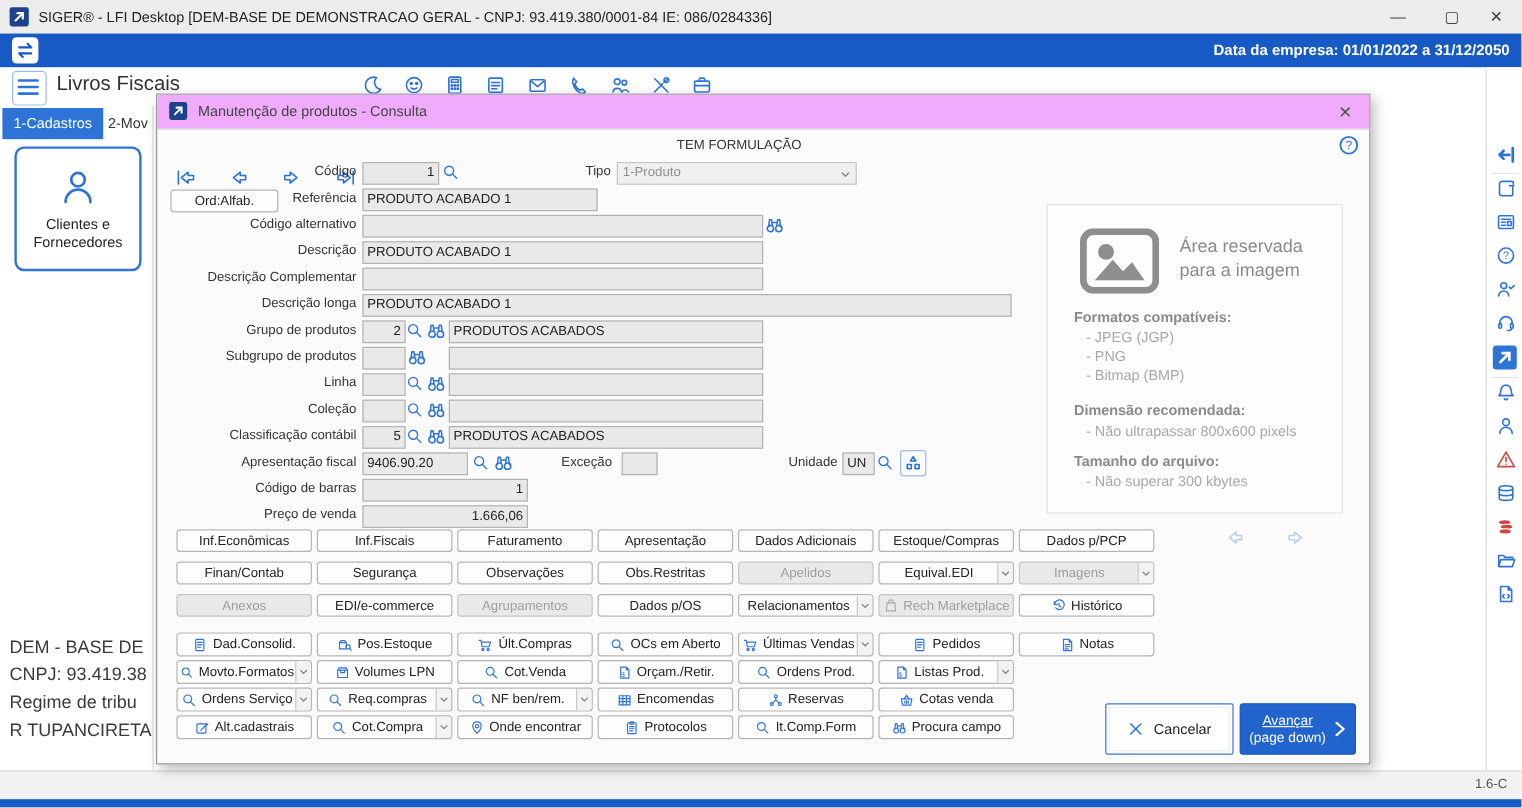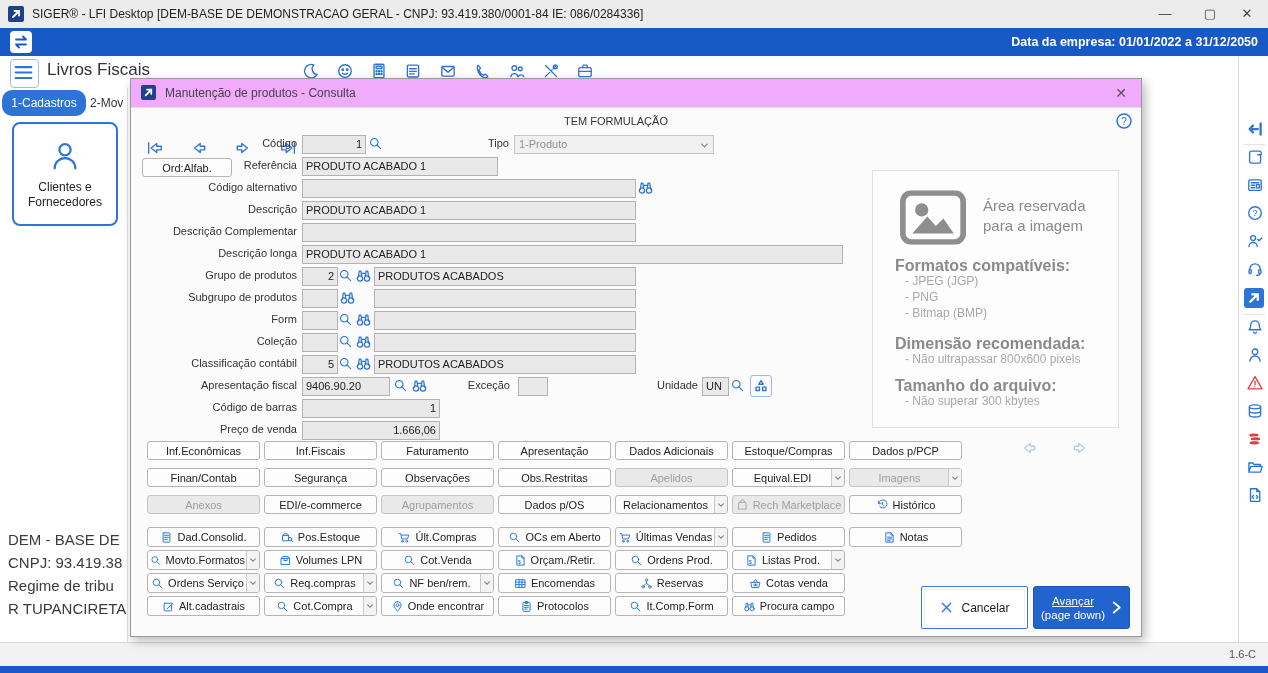--- a/index.html
+++ b/index.html
@@ -15,21 +15,21 @@
   .winbtn{width:30px;height:22px;top:3px;text-align:center;line-height:22px;font-size:13px;color:#444;}
   .applogo-sm{width:16px;height:16px;background:#1D4289;border-radius:2px;}
   .companybar{left:0;top:28px;width:1268px;height:28px;background:#1759C5;}
   .companybar .ctext{left:40px;top:7px;font-size:12.5px;font-weight:bold;color:#fff;}
   .companybar .cdate{right:10px;top:7px;font-size:12.5px;font-weight:bold;color:#fff;}
   .syncbox{left:10px;top:3px;width:22px;height:22px;background:#fff;border-radius:4px;}
 
   
   .topbar-title{left:47px;top:60px;font-size:17px;color:#333;}
   .hamburger{left:10px;top:59px;width:27px;height:27px;border:1px solid #9DBBE8;border-radius:4px;}
-  .tab{top:90px;height:26px;font-size:12px;line-height:26px;text-align:center;border-radius:10px;}
+  .tab{top:90px;height:26px;font-size:12px;line-height:26px;text-align:center;}
   .tab.sel{left:2px;width:84px;background:#2E74D6;color:#fff;}
   .tab.idle{left:90px;width:60px;color:#333;text-align:left;}
   .shortcut-card{left:12px;top:122px;width:102px;height:100px;border:2px solid #2E74D6;border-radius:8px;
                  display:flex;flex-direction:column;align-items:center;justify-content:center;gap:6px;}
   .shortcut-card .sclabel{font-size:12px;color:#222;text-align:center;line-height:15px;width:92px;}
   .vdivider{left:127px;top:88px;width:1px;height:554px;background:#E2E2E2;}
   .company-info{left:8px;top:528px;font-size:15px;color:#3A3A3A;line-height:23px;white-space:nowrap;}
   .rstrip{left:1238px;top:56px;width:30px;height:586px;border-left:1px solid #DCDCDC;background:#fff;}
   .rsep{left:1242px;width:22px;height:1px;background:#E4E4E4;}
   .applogo-strip{width:20px;height:20px;background:#2E74D6;border-radius:3px;}
@@ -49,21 +49,21 @@
   .finput{height:15px;line-height:15px;border:1px solid #B3B3B3;background:#E9E9E9;font-size:11px;
           padding:1px 3px;color:#222;white-space:nowrap;overflow:hidden;}
   .finput.num{text-align:right;}
   .fselect{height:15px;line-height:15px;border:1px solid #C6C6C6;background:#F0F0F0;font-size:11px;
            padding:1px 18px 1px 4px;color:#909090;}
   .fselect .chev{position:absolute;right:4px;top:5px;}
   .icon-btn{cursor:pointer;}
 
   .panel{left:741px;top:91px;width:245px;height:256px;background:#FDFDFD;border:1px solid #E2E2E2;}
   .ph-line{font-size:15px;color:#8A8A8A;line-height:20px;}
-  .ph-h{font-size:16px;font-weight:bold;color:#8A8A8A;}
+  .ph-h{font-size:12px;font-weight:bold;color:#8A8A8A;}
   .ph-i{font-size:12px;color:#A8A8A8;}
 
   .btngrid{display:grid;grid-template-columns:repeat(7,113px);column-gap:4px;}
   .tabgrid{left:16px;top:362px;grid-auto-rows:19px;row-gap:8px;}
   .actgrid{left:16px;top:448px;grid-auto-rows:20px;row-gap:3px;}
   .gbtn{position:relative;background:#FDFDFD;border:1px solid #B5B5B5;border-radius:3px;font-size:11px;
         color:#222;display:flex;align-items:center;justify-content:center;gap:4px;padding:0 2px;cursor:pointer;
         white-space:nowrap;overflow:hidden;}
   .gbtn.dis{background:#E9E9E9;color:#9E9E9E;border-color:#C5C5C5;}
   .gbtn.dis svg{stroke:#A9A9A9;}
@@ -495,21 +495,21 @@
     </svg>
   <div class="abs finput" style="left:243px;top:188px;width:254px">PRODUTOS ACABADOS</div>
 
   <div class="abs flabel" style="top:210px">Subgrupo de produtos</div>
   <div class="abs finput num" style="left:171px;top:210px;width:28px"></div>
   <svg class="abs oicon icon-btn" style="left:208px;top:210px" width="17" height="17" viewBox="0 0 16 16">
       <use href="#i-binoculars"></use>
     </svg>
   <div class="abs finput" style="left:243px;top:210px;width:254px"></div>
 
-  <div class="abs flabel" style="top:232px">Form</div>
+  <div class="abs flabel" style="top:232px">Linha</div>
   <div class="abs finput num" style="left:171px;top:232px;width:28px"></div>
   <svg class="abs oicon icon-btn" style="left:207px;top:233px" width="15" height="15" viewBox="0 0 16 16">
       <use href="#i-search"></use>
     </svg>
   <svg class="abs oicon icon-btn" style="left:224px;top:232px" width="17" height="17" viewBox="0 0 16 16">
       <use href="#i-binoculars"></use>
     </svg>
   <div class="abs finput" style="left:243px;top:232px;width:254px"></div>
 
   <div class="abs flabel" style="top:254px">Coleção</div>

